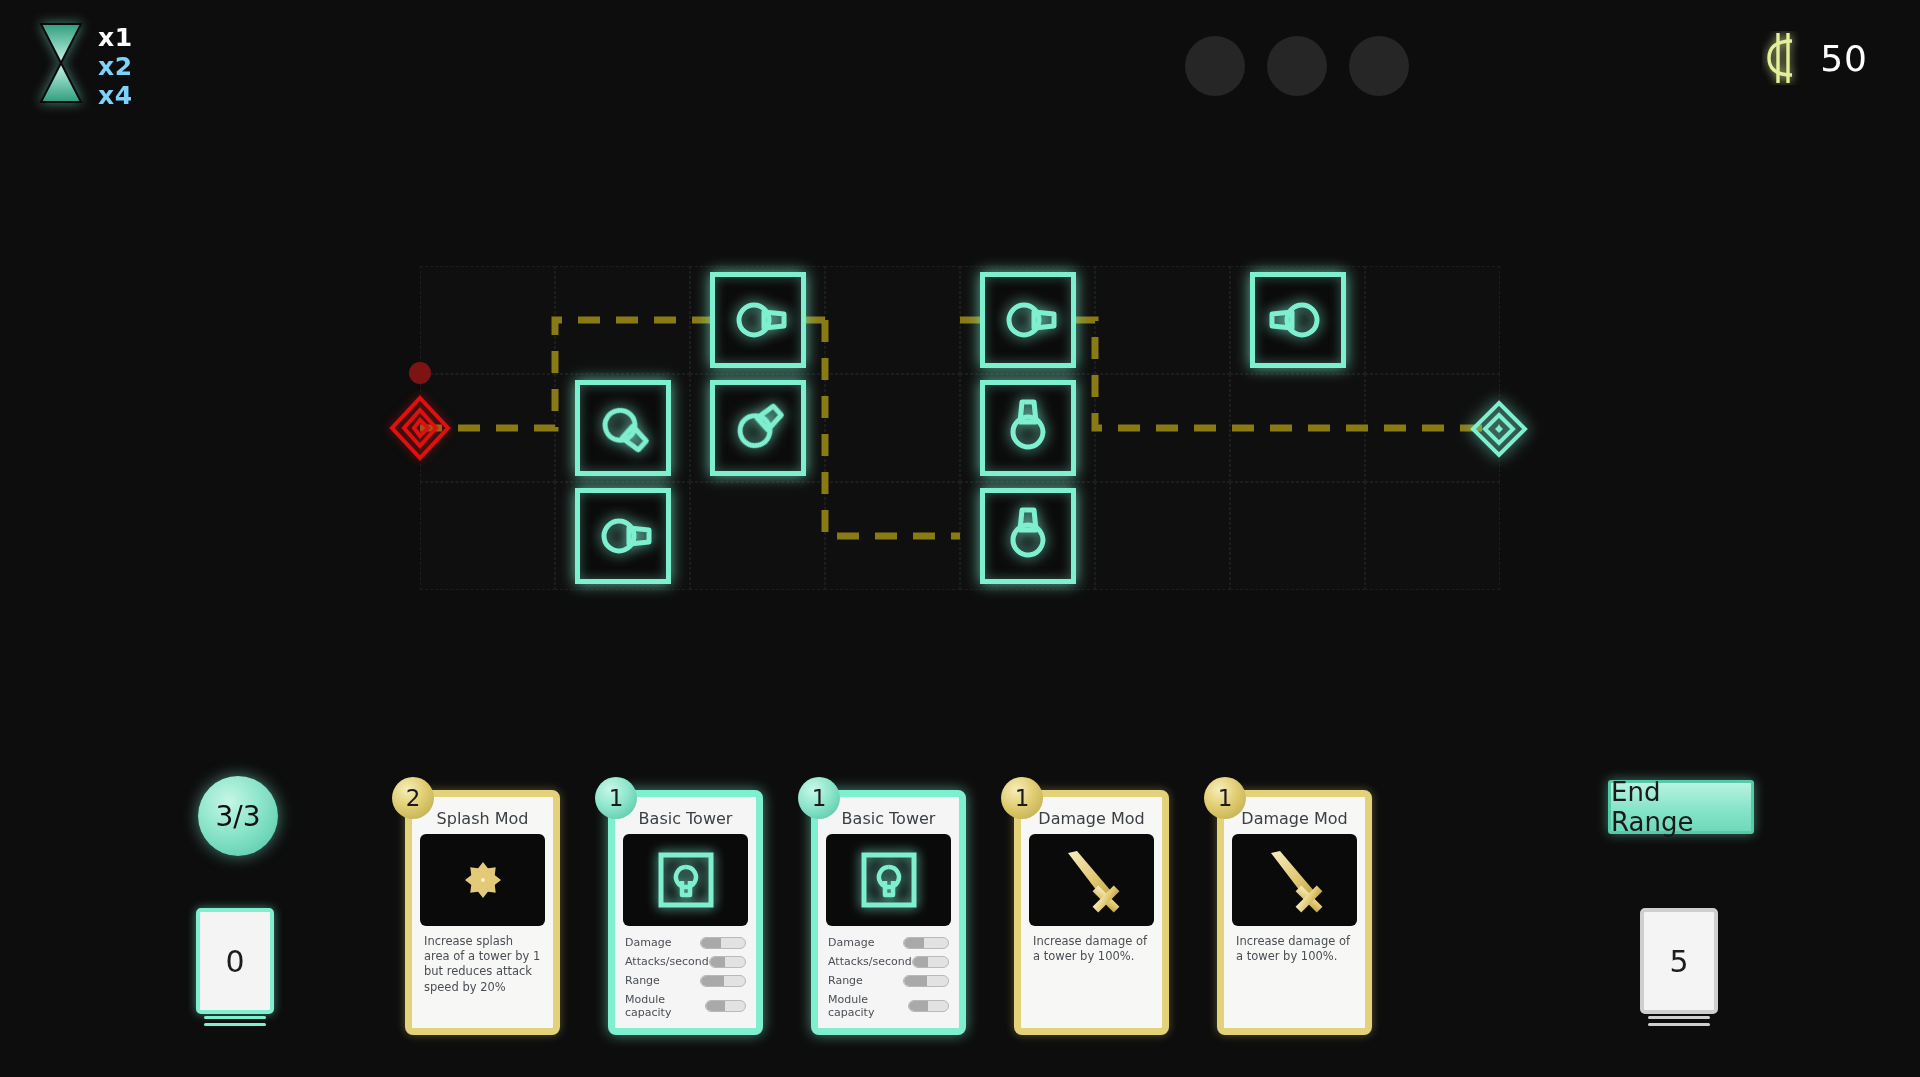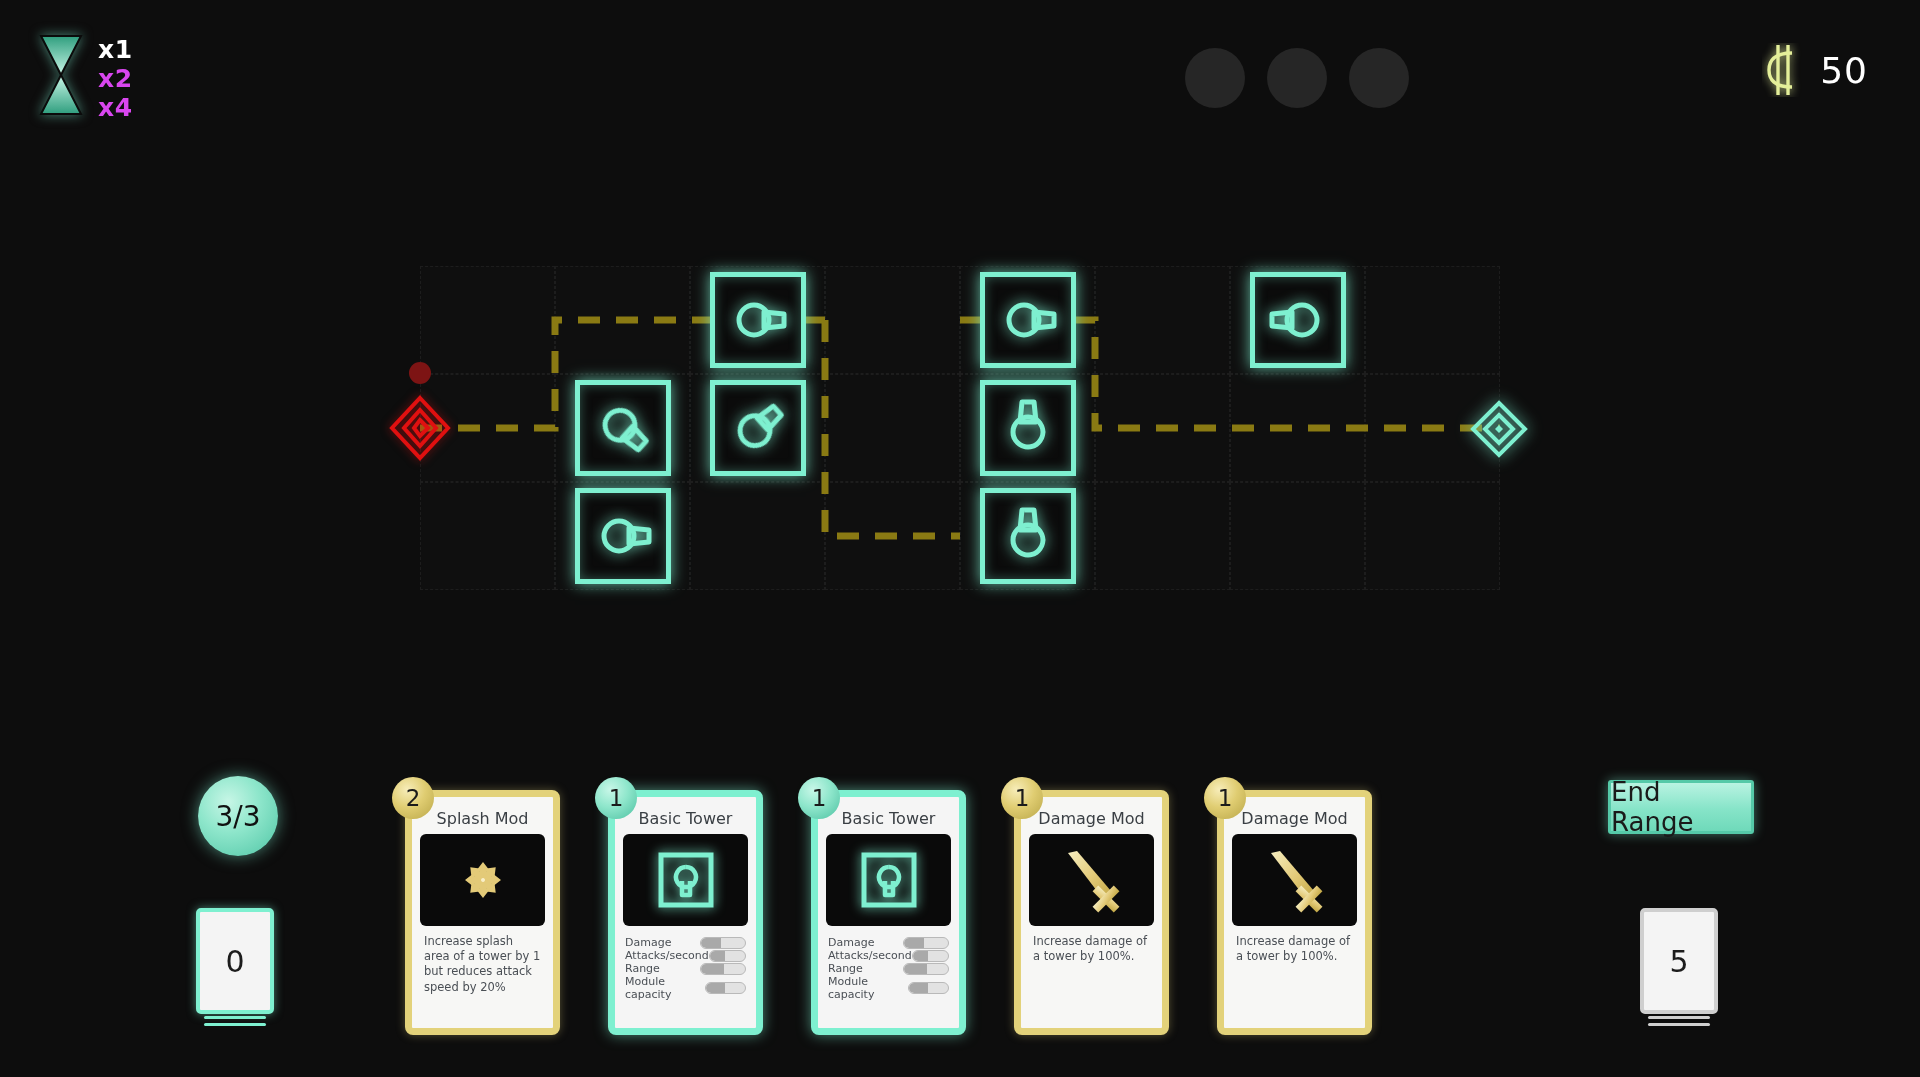--- a/index.html
+++ b/index.html
@@ -5,27 +5,27 @@
   * { box-sizing: border-box; margin: 0; padding: 0; }
   html, body {
     width: 1920px; height: 1077px;
     background: #0d0d0d;
     font-family: "DejaVu Sans", sans-serif;
     overflow: hidden;
   }
   #root { position: relative; width: 1920px; height: 1077px; background:#0d0d0d; }
 
   
-  .topbar { position:absolute; top:12px; left:0; width:1920px; height:120px; }
+  .topbar { position:absolute; top:0; left:0; width:1920px; height:120px; }
 
   .speed-box { position:absolute; left:38px; top:22px; display:flex; align-items:flex-start; gap:14px; }
   .hourglass { width:46px; height:82px; position:relative; }
   .hourglass svg { display:block; filter: drop-shadow(0 0 6px rgba(120,226,199,.55)); }
   .speed-list { display:flex; flex-direction:column; line-height:1.0; padding-top:3px; }
-  .speed-opt { font-size:25px; font-weight:bold; color:#d946ef; letter-spacing:0.5px; margin-bottom:4px;
+  .speed-opt { font-size:25px; font-weight:bold; color:#7dd3fc; letter-spacing:0.5px; margin-bottom:4px;
                font-family:"DejaVu Sans", sans-serif; }
   .speed-opt.active { color:#ffffff; }
 
   .wave-title { position:absolute; left:0; top:22px; width:1920px; text-align:center;
                 pointer-events:none; }
   .wave-title span { font-size:60px; color:#ffffff; font-weight:400; letter-spacing:1px;
                      font-family:"DejaVu Sans", sans-serif; }
 
   .wave-dots { position:absolute; left:1185px; top:36px; display:flex; gap:22px; }
   .wave-dot { width:60px; height:60px; border-radius:50%; background:#262626; }
@@ -95,21 +95,21 @@
                display:flex; align-items:center; justify-content:center;
                font-size:23px; color:#1b1b1b; font-family:"DejaVu Sans", sans-serif; }
   .tower-card .card-cost { background: radial-gradient(circle at 36% 30%, #c8f7e8 0%, #8ee6cb 45%, #4cc0a1 100%); }
   .mod-card   .card-cost { background: radial-gradient(circle at 36% 30%, #f7edb9 0%, #e0cd72 45%, #b9a647 100%); }
   .card-title { text-align:center; font-size:16px; color:#3a3f44; margin:4px 0 6px;
                 font-family:"DejaVu Sans", sans-serif; }
   .card-art { width:100%; height:92px; background:#0a0a0a; border-radius:6px;
               display:flex; align-items:center; justify-content:center; flex:none; }
   .card-desc { font-size:11.5px; color:#4a4f55; text-align:left; line-height:1.32; padding:8px 4px 0;
                font-family:"DejaVu Sans", sans-serif; }
-  .card-stats { padding:10px 2px 0; display:flex; flex-direction:column; }
+  .card-stats { padding:10px 2px 0; display:flex; flex-direction:column; gap:6px; }
   .stat-row { display:flex; align-items:center; justify-content:space-between; }
   .stat-label { font-size:11px; color:#4a4f55; font-family:"DejaVu Sans", sans-serif; }
   .stat-bar { width:46px; height:12px; border-radius:6px; background:#e2e2e2;
               border:1px solid #b9b9b9; position:relative; overflow:hidden; }
   .stat-fill { position:absolute; left:0; top:0; bottom:0; background:#a9a9a9; border-radius:6px 0 0 6px; }
 </style>
 </head>
 <body>
 
 <div id="root">

